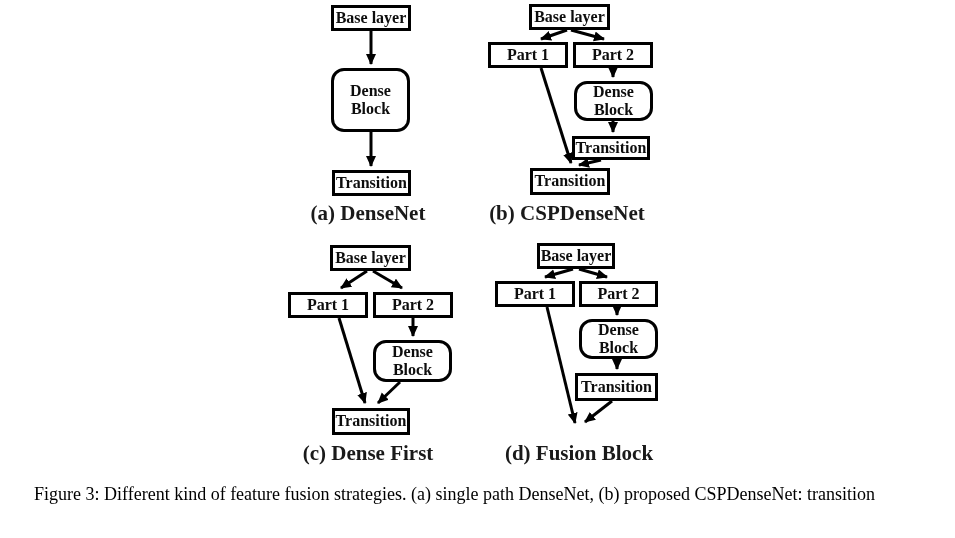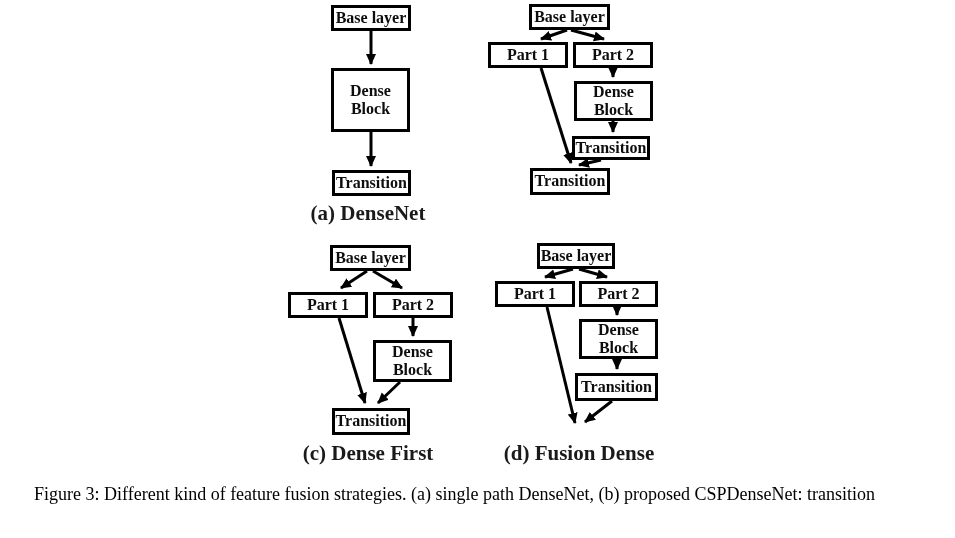--- a/index.html
+++ b/index.html
@@ -28,20 +28,21 @@
     text-align: center;
     font-weight: bold;
     font-size: 16px;
     line-height: 1.15;
     white-space: nowrap;
     color: #0d0d0d;
     z-index: 2;
   }
   .node.multiline {
     white-space: normal;
+    border-radius: 13px;
   }
   .dcap {
     position: absolute;
     width: 200px;
     text-align: center;
     font-weight: bold;
     font-size: 21px;
     color: #1a1a1a;
     z-index: 2;
   }
@@ -79,34 +80,35 @@
   <div class="node multiline" style="left:331px;top:68px;width:79px;height:64px">Dense Block</div>
   <div class="node" style="left:332px;top:170px;width:79px;height:26px">Transition</div>
   <div class="dcap" style="left:268px;top:201px">(a) DenseNet</div>
 
   <div class="node" style="left:529px;top:4px;width:81px;height:26px">Base layer</div>
   <div class="node" style="left:488px;top:42px;width:80px;height:26px">Part 1</div>
   <div class="node" style="left:573px;top:42px;width:80px;height:26px">Part 2</div>
   <div class="node multiline" style="left:574px;top:81px;width:79px;height:40px">Dense Block</div>
   <div class="node" style="left:572px;top:136px;width:78px;height:24px">Transition</div>
   <div class="node" style="left:530px;top:168px;width:80px;height:27px">Transition</div>
+  <div class="dcap" style="left:467px;top:201px">(b) CSPDenseNet</div>
 
   <div class="node" style="left:330px;top:245px;width:81px;height:26px">Base layer</div>
   <div class="node" style="left:288px;top:292px;width:80px;height:26px">Part 1</div>
   <div class="node" style="left:373px;top:292px;width:80px;height:26px">Part 2</div>
   <div class="node multiline" style="left:373px;top:340px;width:79px;height:42px">Dense Block</div>
   <div class="node" style="left:332px;top:408px;width:78px;height:27px">Transition</div>
   <div class="dcap" style="left:268px;top:441px">(c) Dense First</div>
 
   <div class="node" style="left:537px;top:243px;width:78px;height:26px">Base layer</div>
   <div class="node" style="left:495px;top:281px;width:80px;height:26px">Part 1</div>
   <div class="node" style="left:579px;top:281px;width:79px;height:26px">Part 2</div>
   <div class="node multiline" style="left:579px;top:319px;width:79px;height:40px">Dense Block</div>
   <div class="node" style="left:575px;top:373px;width:83px;height:28px">Transition</div>
-  <div class="dcap" style="left:479px;top:441px">(d) Fusion Dense</div>
+  <div class="dcap" style="left:479px;top:441px">(d) Fusion Block</div>
 
   <svg class="arrow-layer" viewBox="0 0 955 538">
     <defs>
       <marker id="ah" markerUnits="userSpaceOnUse" markerWidth="14" markerHeight="12" refX="10" refY="5" orient="auto">
         <path d="M0,0 L11,5 L0,10 Z" fill="#000000"></path>
       </marker>
     </defs>
 
     <line x1="371" y1="31" x2="371" y2="64" marker-end="url(#ah)"></line>
     <line x1="371" y1="132" x2="371" y2="166" marker-end="url(#ah)"></line>

